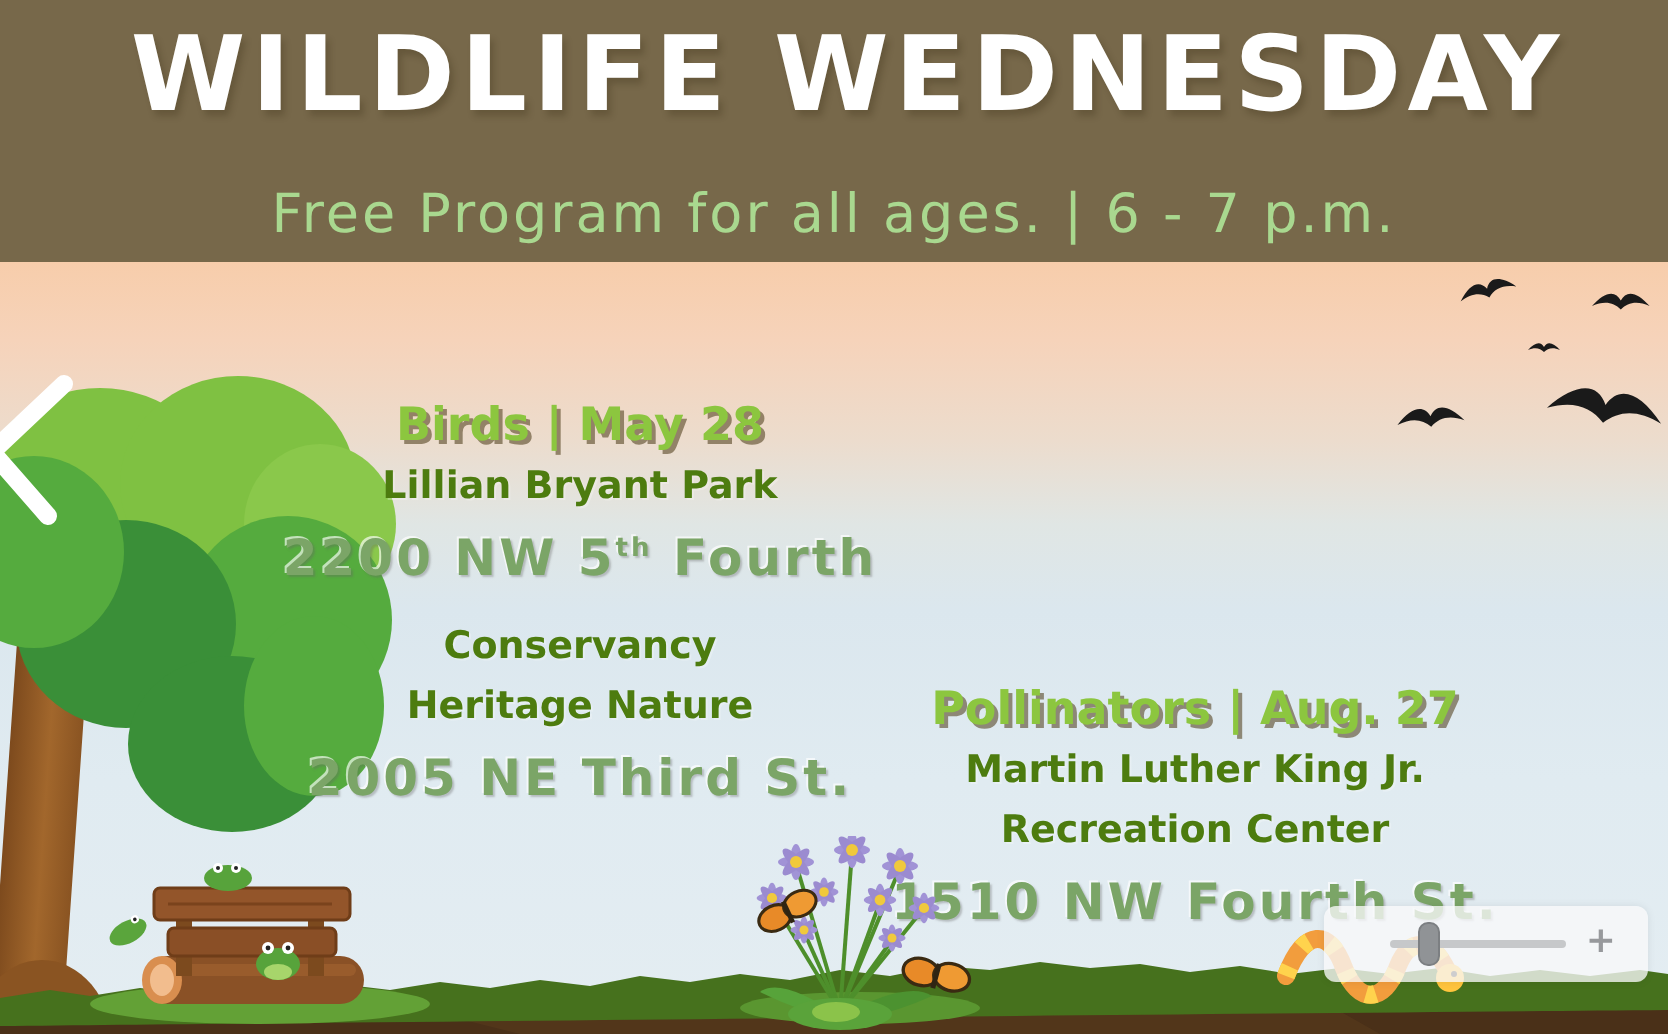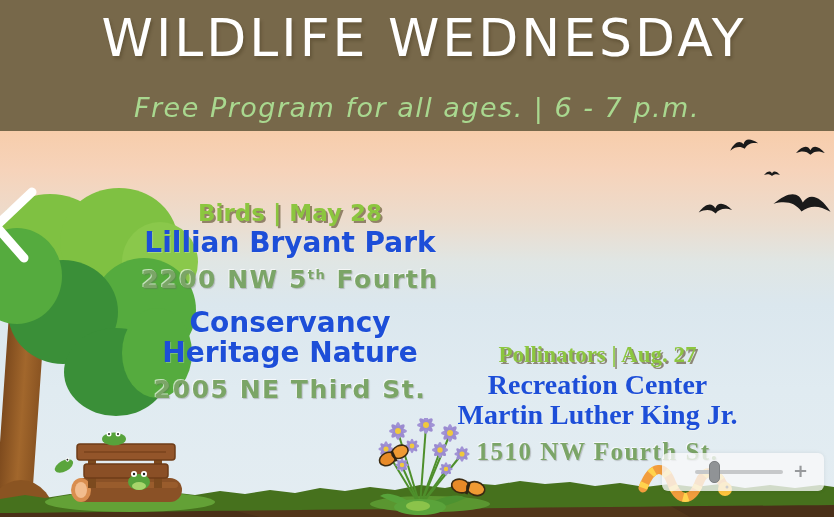--- a/index.html
+++ b/index.html
@@ -3,36 +3,36 @@
 <meta charset="utf-8">
 <style>
   html,body{margin:0;padding:0;}
   .stage{position:relative;width:834px;height:517px;overflow:hidden;
          font-family:"DejaVu Sans",sans-serif;background:#e4edf2;}
   .backdrop{position:absolute;inset:0;
     background:linear-gradient(180deg,#f7cdab 131px,#f6d3ba 170px,#ecdccd 220px,
       #e0e6e4 262px,#dbe7ee 305px,#e0ebf1 390px,#e4edf2 100%);}
   .header-band{position:absolute;top:0;left:0;right:0;height:131px;background:#77684a;}
   .flyer-title{position:absolute;top:8px;left:0;right:0;text-align:center;
-    font-size:52px;font-weight:400;color:#ffffff;letter-spacing:3px;
+    font-size:52px;font-weight:700;color:#ffffff;letter-spacing:3px;
     text-shadow:2px 3px 3px rgba(50,40,15,.25);white-space:nowrap;padding-left:14px;}
   .flyer-subtitle{position:absolute;top:92px;left:0;right:0;text-align:center;
-    font-style:italic;font-size:27px;font-weight:500;color:#a9d88f;letter-spacing:1.5px;}
+    font-size:27px;font-weight:500;color:#a9d88f;letter-spacing:1.5px;}
   .event{position:absolute;text-align:center;line-height:30px;}
   .ev-title{font-size:23px;font-weight:700;color:#8cc63f;
     text-shadow:2px 2px 0 rgba(87,70,36,.6);margin-top:32px;}
-  .ev-venue{font-size:28px;font-weight:700;color:#1d4ed8;
+  .ev-venue{font-size:19px;font-weight:700;color:#4d7c0f;
     text-shadow:1px 1px 0 rgba(255,255,255,.25);}
   .ev-addr{font-size:25px;font-weight:700;color:#7ba567;letter-spacing:1.5px;margin-top:2px;
     text-shadow:-1px -1px 0 rgba(255,255,255,.65),1px 1px 1px rgba(100,100,100,.35);}
   .ev-addr sup{font-size:13px;margin-top:13px;}
   #ev1{left:140px;top:166px;width:300px;}
   #ev2{left:450px;top:166px;width:305px;}
   #ev3{left:140px;top:308px;width:300px;}
-  #ev4{left:425px;top:308px;width:345px;font-family:Liberation Serif, serif;}
+  #ev4{left:425px;top:308px;width:345px;}
   .tree{position:absolute;left:-28px;top:188px;width:230px;height:330px;pointer-events:none;}
   .tree div{position:absolute;border-radius:50%;}
   .trunk{left:30px;top:120px;width:36px;height:212px;border-radius:10px 10px 4px 4px !important;
     background:linear-gradient(90deg,#7d4a1d,#a2672c 55%,#8a5422);transform:skewX(-4deg);}
   .roots{left:14px;top:292px;width:70px;height:42px;
     border-radius:50% 50% 0 0/100% 100% 0 0 !important;background:#8a5422;}
   .branch1{left:52px;top:72px;width:84px;height:13px;border-radius:7px !important;
     background:#9c5f26;transform:rotate(35deg);}
   .branch2{left:26px;top:96px;width:62px;height:11px;border-radius:6px !important;
     background:#93581f;transform:rotate(-24deg);}
@@ -102,22 +102,22 @@
     <div class="ev-venue"></div>
     <div class="ev-addr"><span>2200 NW 5</span><sup>th</sup><span> Fourth</span></div>
   </div>
   <div class="event" id="ev3">
     <div class="ev-venue">Conservancy</div>
     <div class="ev-venue">Heritage Nature</div>
     <div class="ev-addr"><span>2005 NE Third St.</span><sup></sup><span></span></div>
   </div>
   <div class="event" id="ev4">
     <div class="ev-title">Pollinators | Aug. 27</div>
+    <div class="ev-venue">Martin Luther King Jr.</div>
     <div class="ev-venue">Recreation Center</div>
-    <div class="ev-venue">Martin Luther King Jr.</div>
     <div class="ev-addr"><span>1510 NW Fourth St.</span><sup></sup><span></span></div>
   </div>
 
   <svg class="grass-svg" width="834" height="62" viewBox="0 0 834 62" preserveAspectRatio="none">
     <path d="M0,50 C150,48 400,42 600,40 C700,39 780,38 834,38 L834,62 L0,62 Z" fill="#4a3018"></path>
     <path d="M220,52 C320,48 520,46 660,45 L690,62 L260,62 Z" fill="#5a3c1e" opacity="0.55"></path>
     <path d="M0,44 L25,40 L45,43 L70,39 L95,42 L120,38 L145,41 L170,37 L195,40 L220,36 L245,39 L270,35 L295,38 L320,33 L345,36 L370,32 L395,35 L420,30 L445,33 L470,28 L495,30 L520,26 L545,29 L570,27 L595,31 L620,28 L645,32 L670,29 L695,32 L720,29 L745,33 L770,30 L795,33 L820,30 L834,32 L834,50 C600,52 200,56 0,58 Z" fill="#46711d"></path>
     <ellipse cx="130" cy="47" rx="85" ry="10" fill="#63a136"></ellipse>
     <ellipse cx="430" cy="49" rx="60" ry="8" fill="#5a9630"></ellipse>
   </svg>

